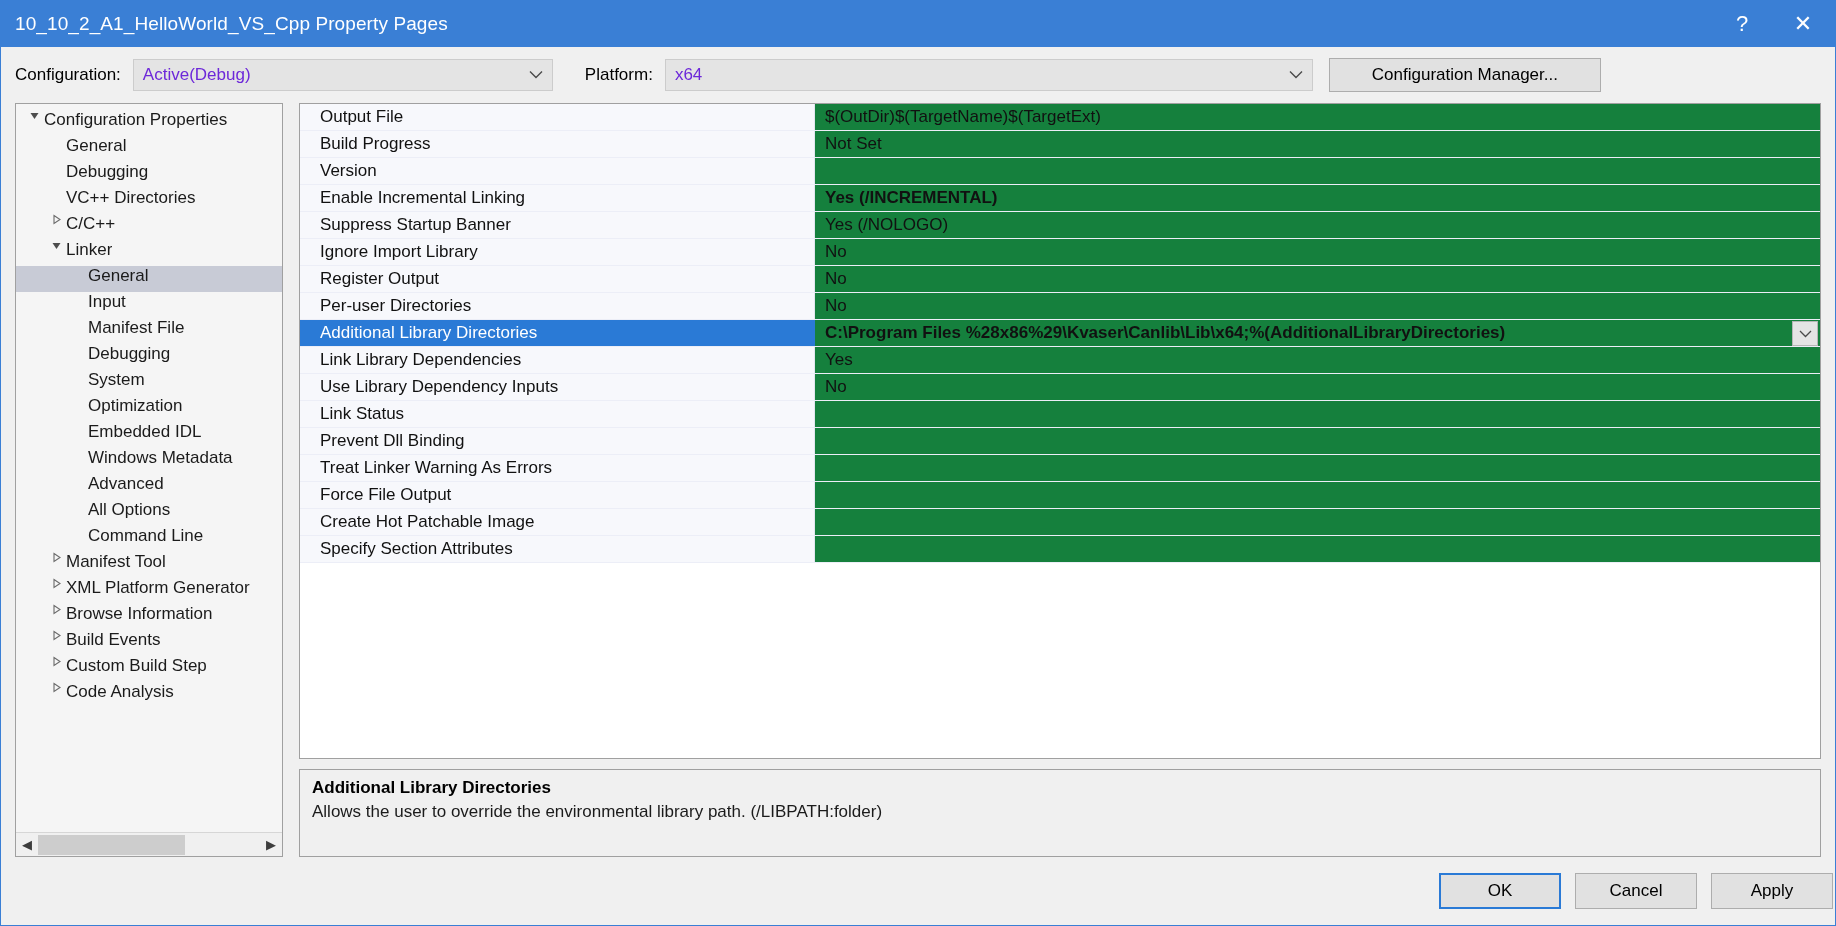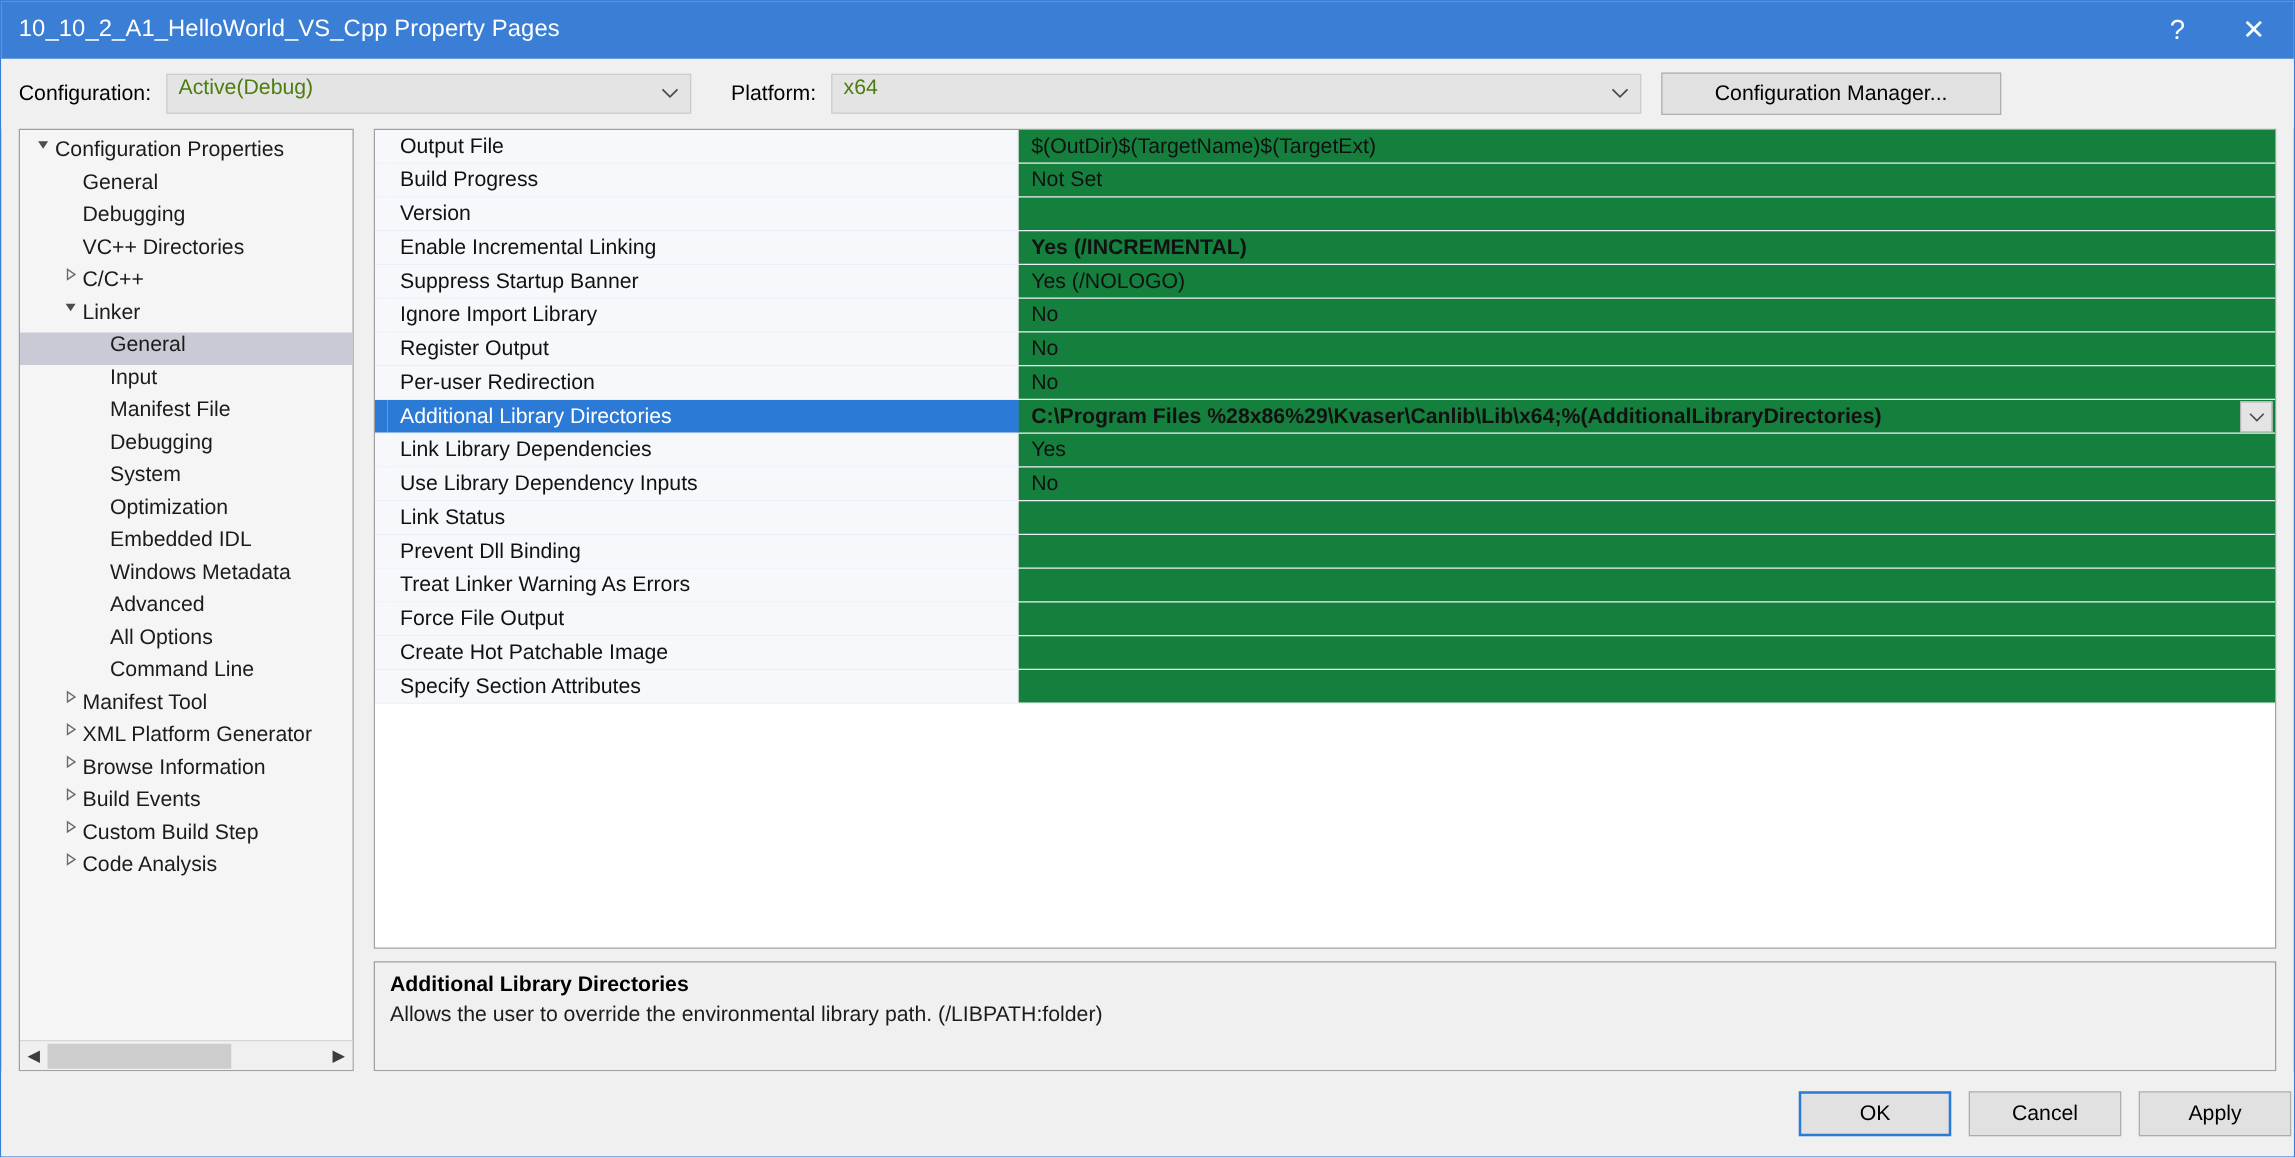--- a/index.html
+++ b/index.html
@@ -65,24 +65,24 @@
   .lbl {
     font-size: 17px;
     color: #000;
     white-space: nowrap;
   }
   .combo {
     height: 32px;
     background: #e4e4e4;
     border: 1px solid #cccccc;
     display: flex;
-    align-items: flex-start;
+    align-items: center;
     position: relative;
     font-size: 17px;
-    color: #4d7c0f;
+    color: #6d28d9;
     padding: 0 28px 0 9px;
     cursor: default;
   }
   .combo .chev {
     position: absolute;
     right: 9px; top: 50%;
     transform: translateY(-50%);
   }
   .chev svg { display: block; }
   #cfg-combo { width: 420px; margin-left: 12px; }
@@ -484,21 +484,21 @@
             </div>
             <div class="grow">
               <div class="gutter"></div>
               <div class="gname">Register Output</div>
               <div class="gval">
                 <span>No</span>
               </div>
             </div>
             <div class="grow">
               <div class="gutter"></div>
-              <div class="gname">Per-user Redirection</div>
+              <div class="gname">Per-user Directories</div>
               <div class="gval">
                 <span>No</span>
               </div>
             </div>
             <div class="grow sel">
               <div class="gutter"></div>
               <div class="gname">Additional Library Directories</div>
               <div class="gval bold">
                 <span>C:\Program Files %28x86%29\Kvaser\Canlib\Lib\x64;%(AdditionalLibraryDirectories)</span>
                 <span class="val-chev">

